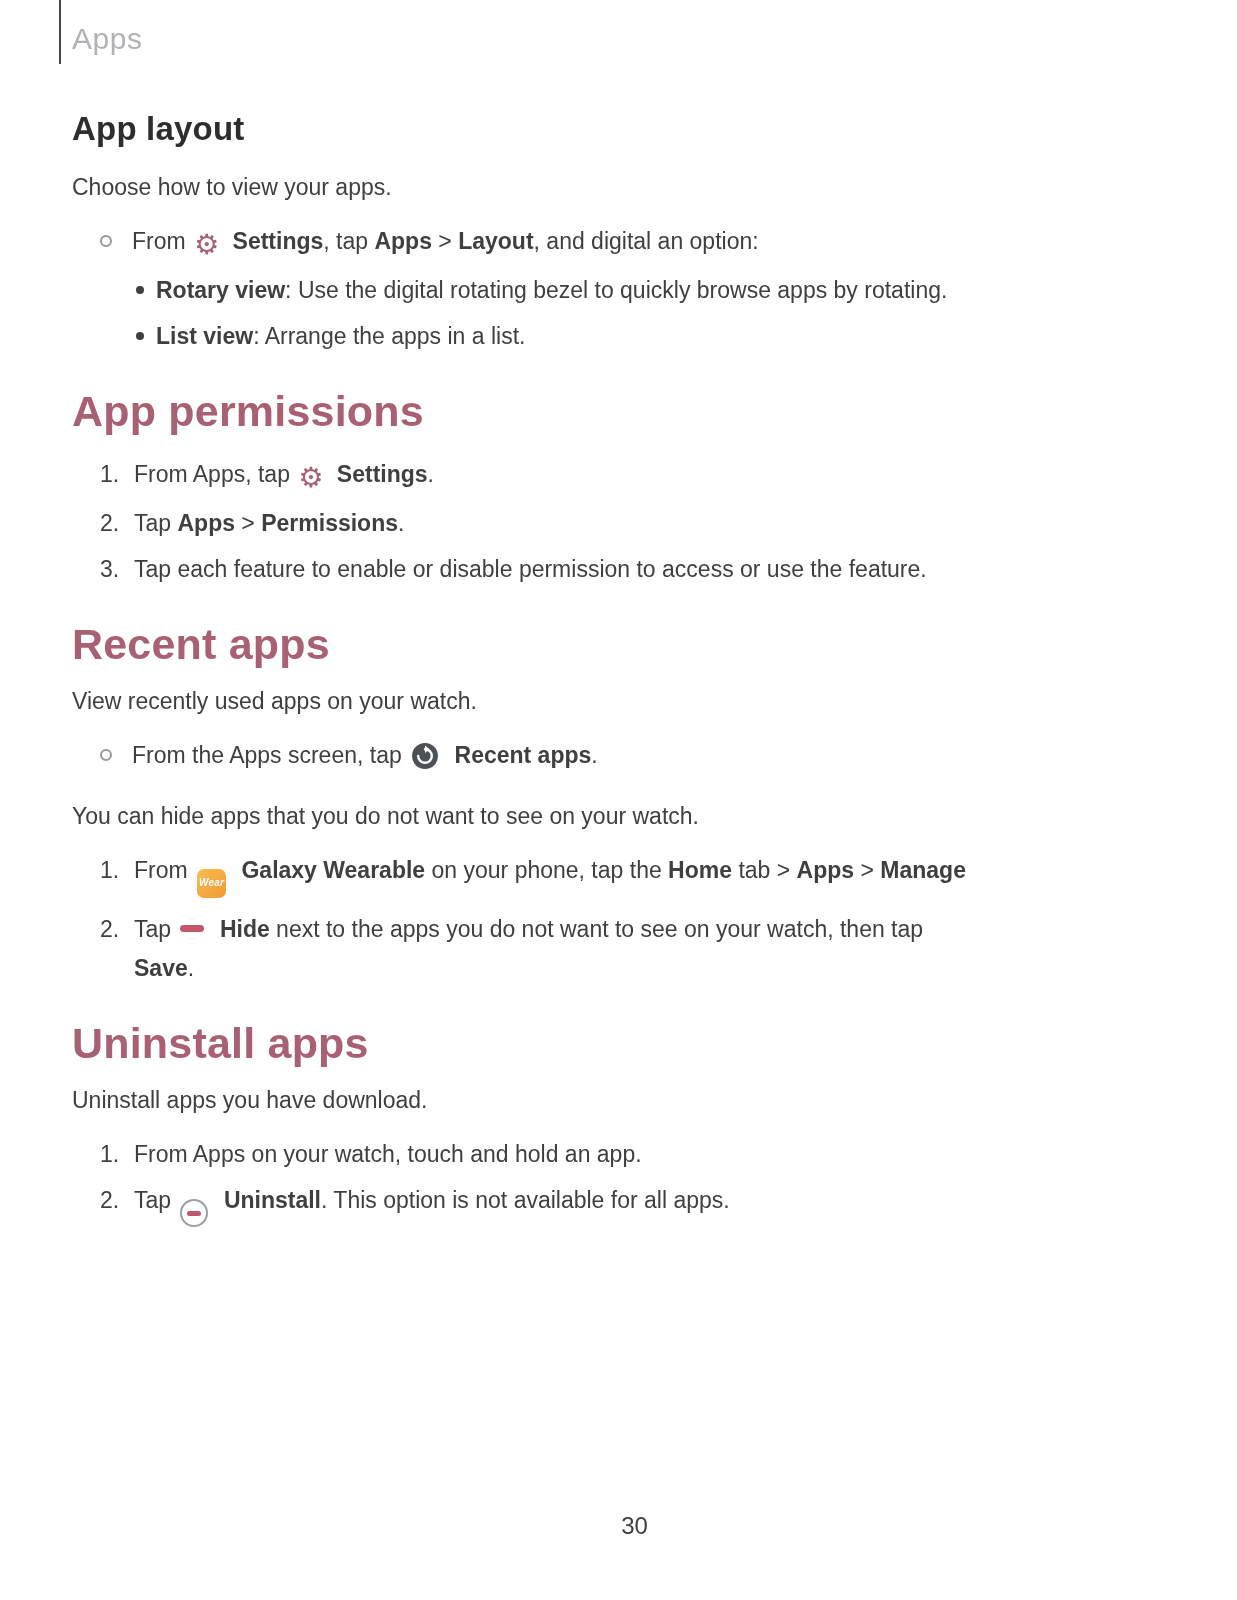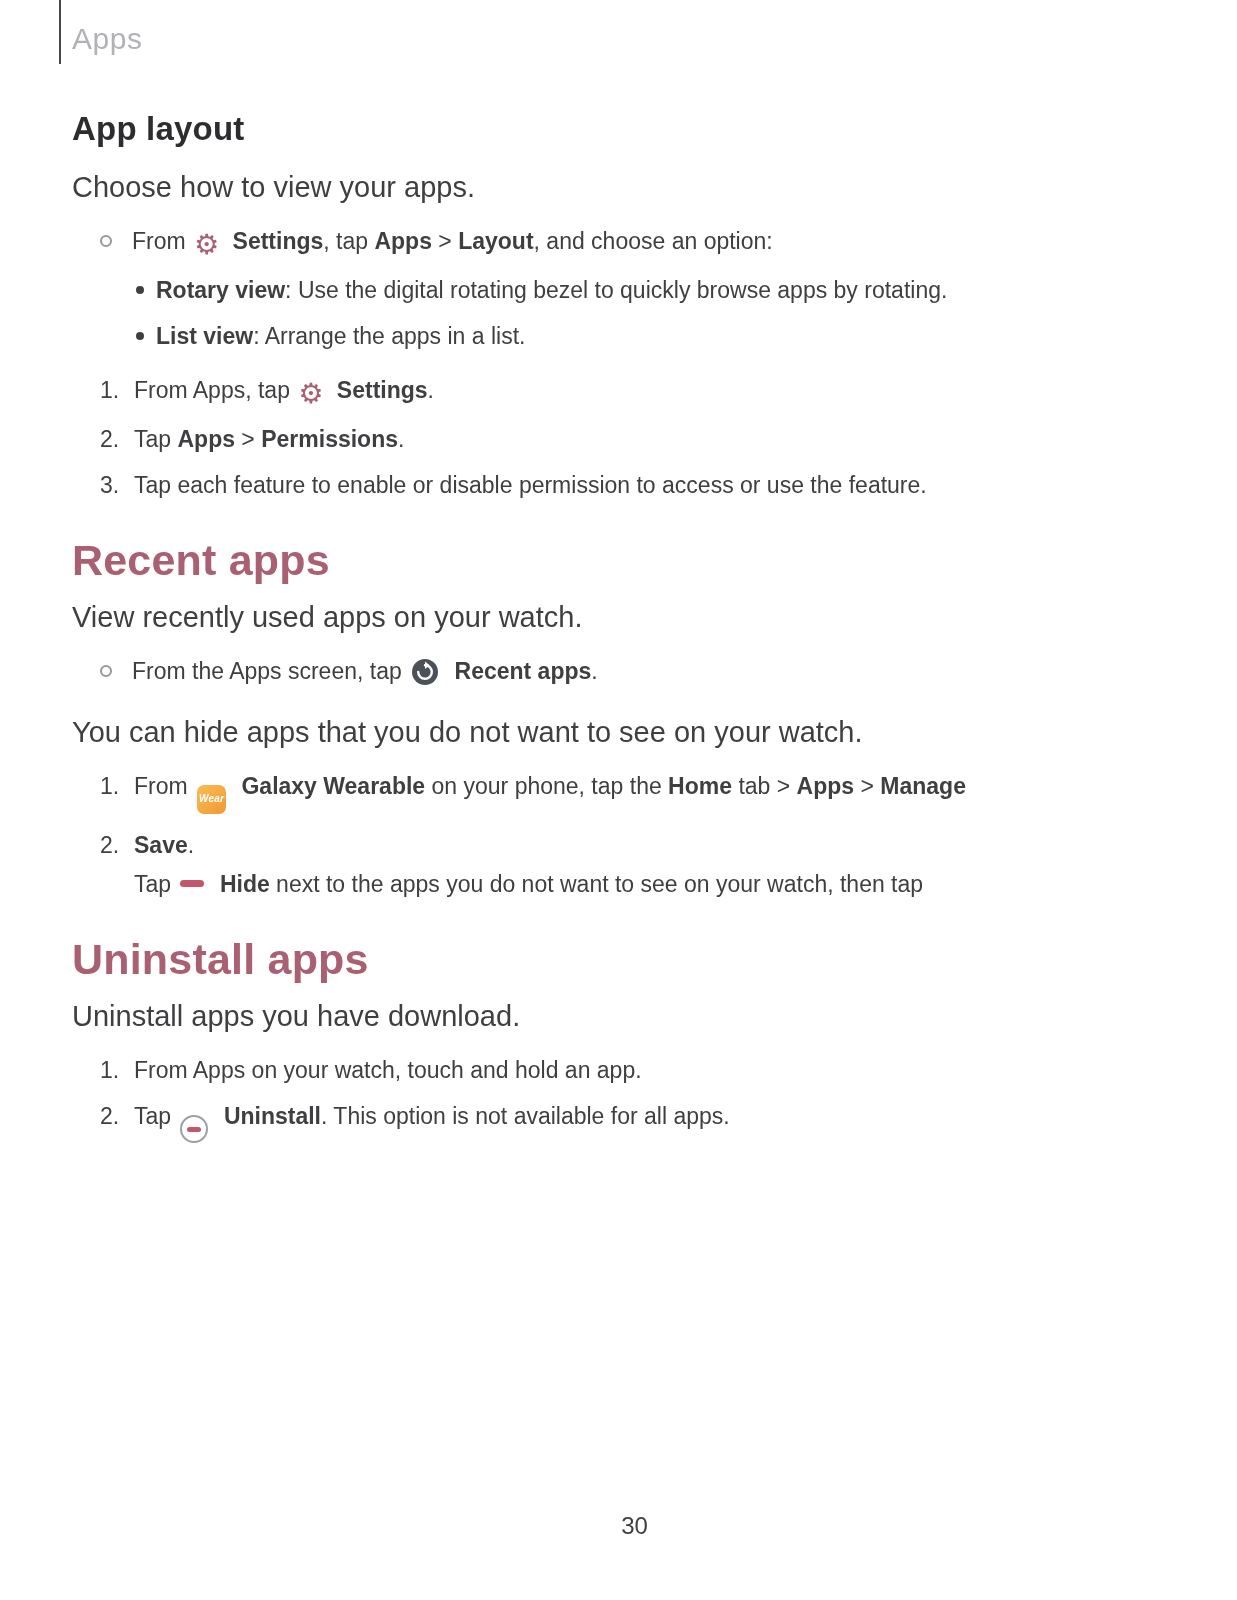--- a/index.html
+++ b/index.html
@@ -30,21 +30,21 @@
     color: #2d2d30;
     letter-spacing: 0.2px;
   }
   .big-heading {
     margin-top: 36px;
     font-size: 43px; font-weight: 600;
     color: #a96072;
     letter-spacing: 0.2px;
     line-height: 1.12;
   }
-  .body { font-size: 29px; line-height: 30px; color: #3f3f42; }
+  .body { font-size: 23px; line-height: 30px; color: #3f3f42; }
   .intro { margin-top: 24px; }
   .big-heading + .intro { margin-top: 18px; }
 
   .list { margin-top: 24px; }
   .row { display: flex; align-items: flex-start; font-size: 23px; line-height: 30px; }
   .row + .row { margin-top: 16px; }
 
   .marker { flex: 0 0 auto; }
   .marker.ring {
     width: 12px; height: 12px;
@@ -112,39 +112,40 @@
 
   <section>
     <h2 class="sub-heading">App layout</h2>
     <p class="body intro">Choose how to view your apps.</p>
     <div class="list">
       <div class="row">
         <span class="marker ring"></span>
         <span class="content">
             <span class="line"><span>From </span>
   <span class="inline-icon gear">⚙</span>
-<span class="b">Settings</span><span>, tap </span><span class="b">Apps</span><span> &gt; </span><span class="b">Layout</span><span>, and choose an option:</span></span>
+<span class="b">Settings</span><span>, tap </span><span class="b">Apps</span><span> &gt; </span><span class="b">Layout</span><span>, and digital an option:</span></span>
           </span>
       </div>
       <div class="row">
         <span class="marker dot"></span>
         <span class="content">
             <span class="line"><span class="b">Rotary view</span><span>: Use the digital rotating bezel to quickly browse apps by rotating.</span></span>
           </span>
       </div>
       <div class="row">
         <span class="marker dot"></span>
         <span class="content">
             <span class="line"><span class="b">List view</span><span>: Arrange the apps in a list.</span></span>
           </span>
       </div>
     </div>
   </section>
 
   <section>
+    <h1 class="big-heading">App permissions</h1>
     <div class="list">
       <div class="row">
         <span class="marker num">1.</span>
         <span class="content">
             <span class="line"><span>From Apps, tap </span>
   <span class="inline-icon gear">⚙</span>
 <span class="b">Settings</span><span>.</span></span>
           </span>
       </div>
       <div class="row">
@@ -190,24 +191,24 @@
             <span class="line"><span>From </span>
   <span class="inline-icon wear-badge">
                 <span class="wear-text">Wear</span>
               </span>
 <span class="b">Galaxy Wearable</span><span> on your phone, tap the </span><span class="b">Home</span><span> tab &gt; </span><span class="b">Apps</span><span> &gt; </span><span class="b">Manage</span></span>
           </span>
       </div>
       <div class="row">
         <span class="marker num">2.</span>
         <span class="content">
-            <span class="line"><span class="b">Save</span><span>.</span></span>
             <span class="line"><span>Tap </span>
   <span class="inline-icon hide-dash"></span>
 <span class="b">Hide</span><span> next to the apps you do not want to see on your watch, then tap</span></span>
+            <span class="line"><span class="b">Save</span><span>.</span></span>
           </span>
       </div>
     </div>
   </section>
 
   <section>
     <h1 class="big-heading">Uninstall apps</h1>
     <p class="body intro">Uninstall apps you have download.</p>
     <div class="list">
       <div class="row">

